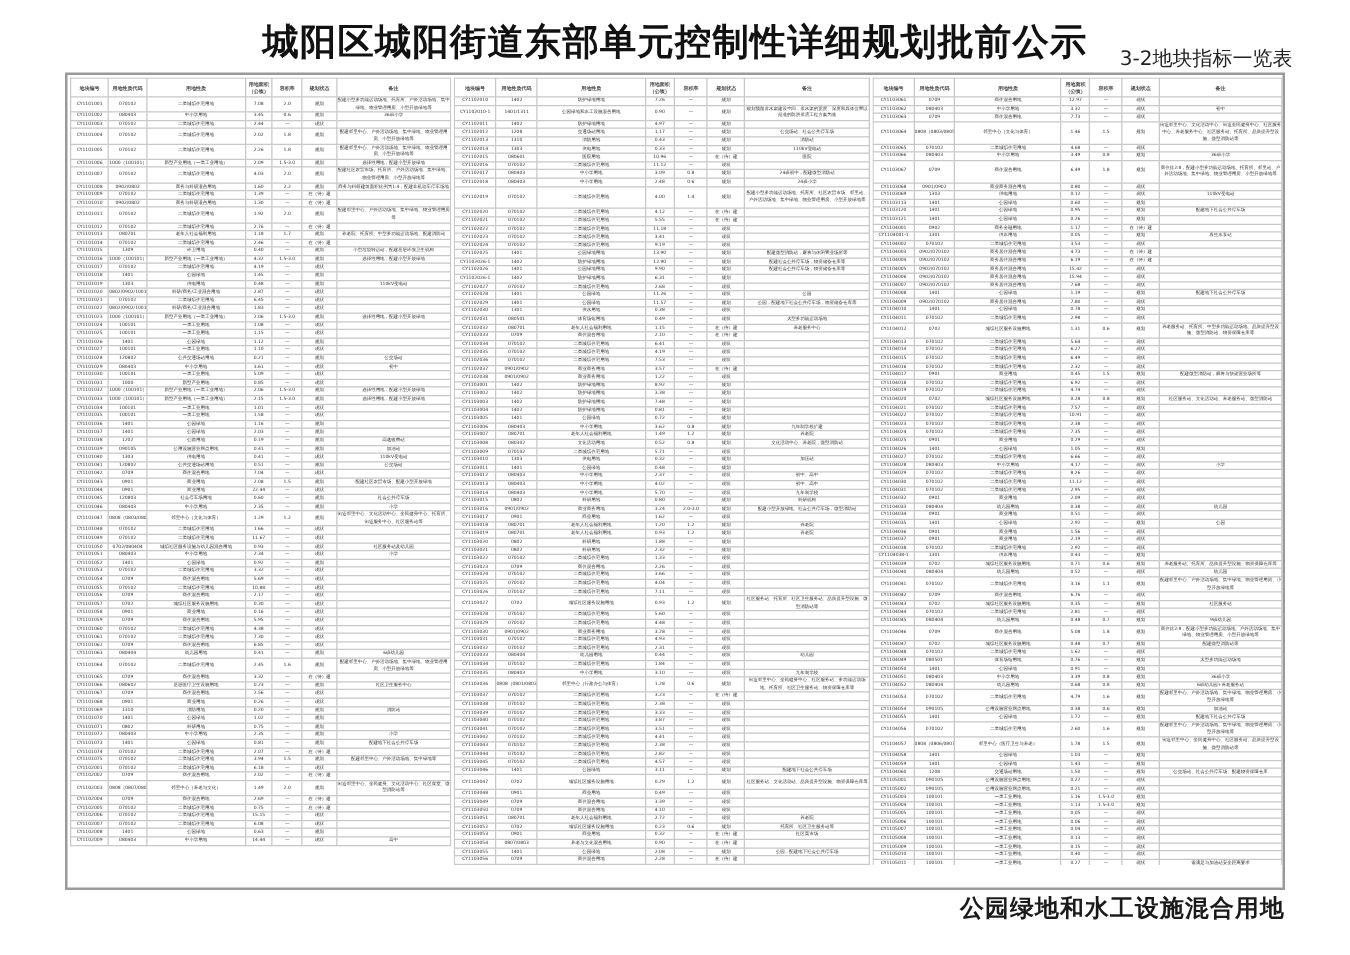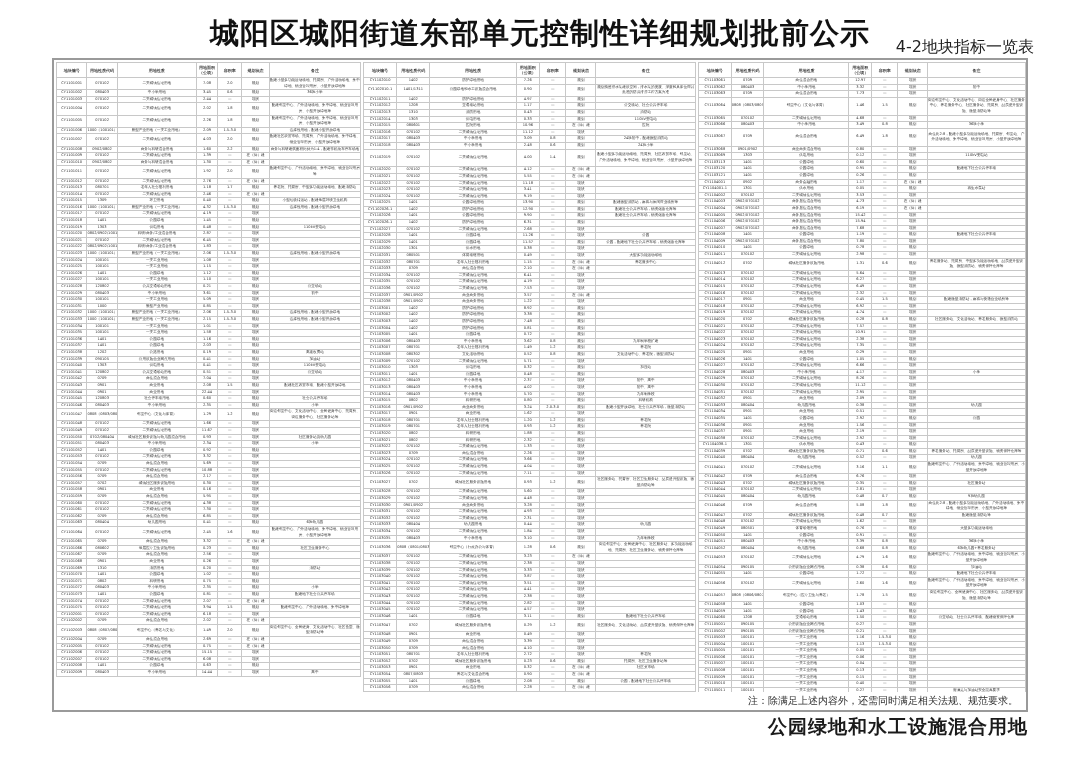--- a/index.html
+++ b/index.html
@@ -19,21 +19,21 @@
            white-space:nowrap; overflow:hidden; color:#333; font-family:"DejaVu Sans", sans-serif; }
   th { height:14px; font-size:4px; line-height:5px; white-space:normal; color:#444; }
   td.note { text-align:center; white-space:normal; }
   .note-line { position:absolute; right:8px; bottom:2px; font-size:10px; color:#333; }
   .footer { position:absolute; right:52px; top:714px; font-size:19px; font-weight:bold; color:#1a1a1a; letter-spacing:1px; }
 </style>
 </head>
 <body>
 
 <div class="title">城阳区城阳街道东部单元控制性详细规划批前公示</div>
-<div class="subtitle">4-2地块指标一览表</div>
+<div class="subtitle">3-2地块指标一览表</div>
 
 <div class="frame">
   <div class="panel p1">
       <table>
         <colgroup>
           <col style="width: 10%;">
           <col style="width: 10%;">
           <col style="width: 26%;">
           <col style="width: 7%;">
           <col style="width: 8%;">
@@ -2422,16 +2422,15 @@
             <td style="height: 5.6px;">100101</td>
             <td style="height: 5.6px;">一类工业用地</td>
             <td style="height: 5.6px;">0.27</td>
             <td style="height: 5.6px;">—</td>
             <td style="height: 5.6px;">现状</td>
             <td class="note" style="height: 5.6px;">需满足与加油站安全距离要求</td>
           </tr>
         </tbody>
       </table>
     </div>
-  <div class="note-line">注：除满足上述内容外，还需同时满足相关法规、规范要求。</div>
 </div>
 
 <div class="footer">公园绿地和水工设施混合用地</div>
 
 </body></html>

